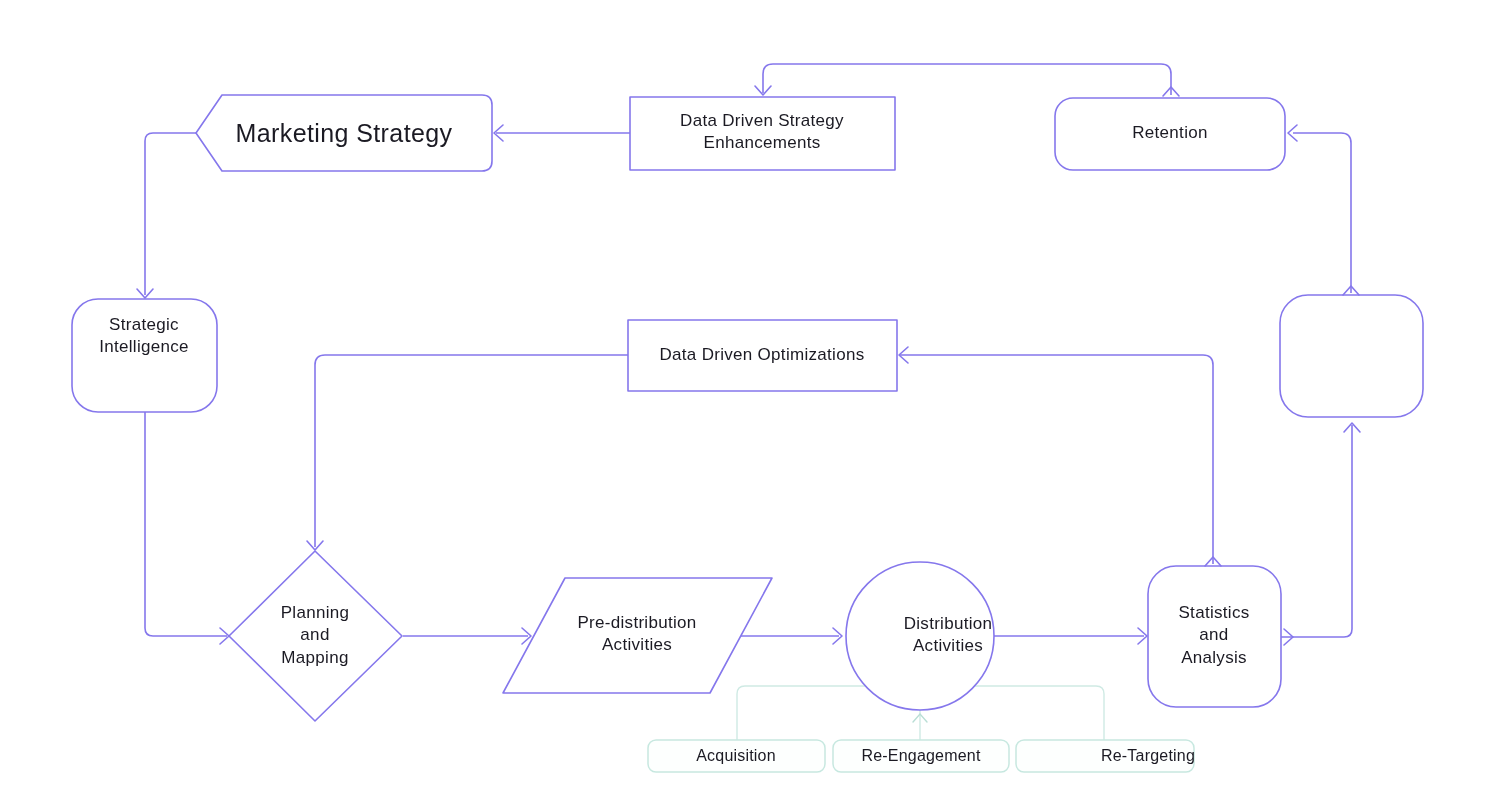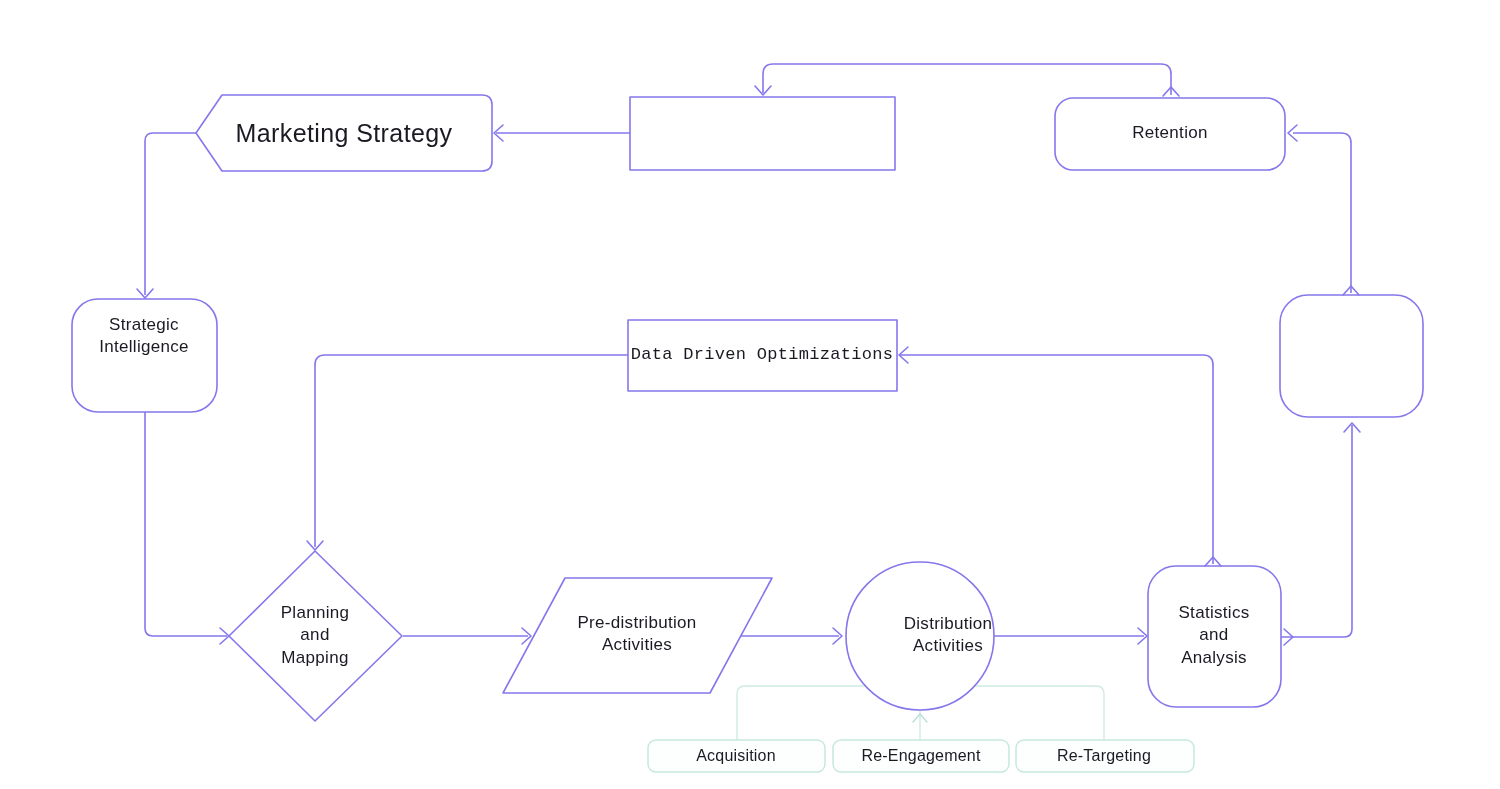--- a/index.html
+++ b/index.html
@@ -80,31 +80,33 @@
       <polyline class="p-head" points="522,628 531,636 522,644"></polyline>
       <polyline class="p-head" points="833,628 842,636 833,644"></polyline>
       <polyline class="p-head" points="1138,628 1147,636 1138,644"></polyline>
       <polyline class="p-head" points="1344,432 1352,423 1360,432"></polyline>
       <polyline class="p-head" points="1284,629 1293,637 1284,645"></polyline>
       <polyline class="t-head" points="913,722 920,714 927,722"></polyline>
     </g>
   </svg>
 
   <div class="label title" style="left:344px; top:133px;">Marketing Strategy</div>
+  <div class="label" style="left:762px; top:132px;">Data Driven Strategy
+Enhancements</div>
   <div class="label" style="left:1170px; top:133px;">Retention</div>
   <div class="label" style="left:144px; top:336px;">Strategic
 Intelligence</div>
-  <div class="label" style="left:762px; top:355px;font-family:Liberation Mono, monospace;">Data Driven Optimizations</div>
+  <div class="label" style="left:762px; top:355px;">Data Driven Optimizations</div>
   <div class="label" style="left:315px; top:636px;">Planning
 and
 Mapping</div>
   <div class="label" style="left:637px; top:634px;">Pre-distribution
 Activities</div>
   <div class="label" style="left:948px; top:635px;">Distribution
 Activities</div>
   <div class="label" style="left:1214px; top:636px;">Statistics
 and
 Analysis</div>
   <div class="label sub" style="left:736px; top:756px;">Acquisition</div>
   <div class="label sub" style="left:921px; top:756px;">Re-Engagement</div>
-  <div class="label sub" style="left:1104px; top:756px;">Re-Targeting</div>
+  <div class="label sub" style="left:1148px; top:756px;">Re-Targeting</div>
 
 </div>
 
 </body></html>

